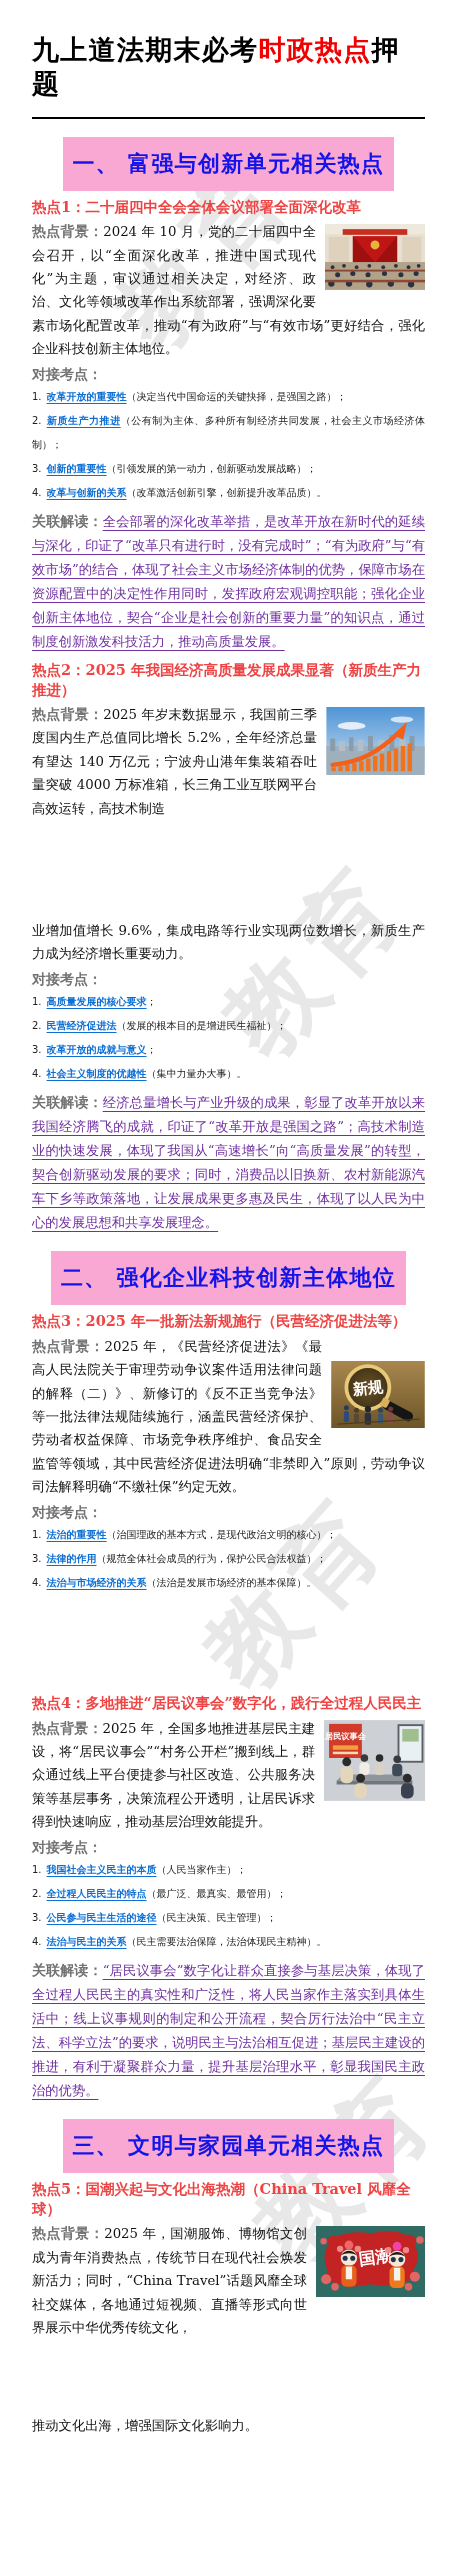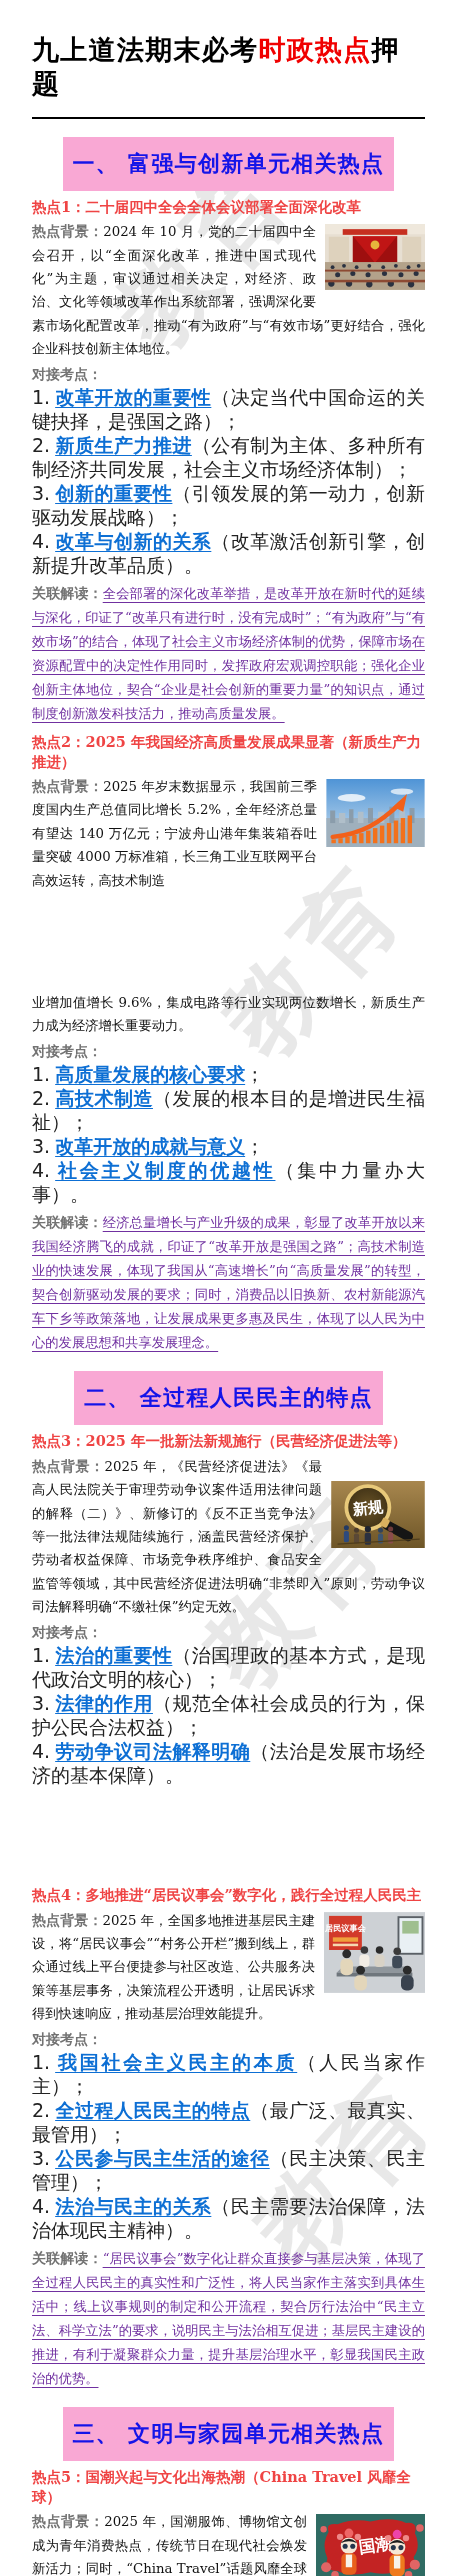--- a/index.html
+++ b/index.html
@@ -27,21 +27,21 @@
   
   .hp-title{color:#ef4444;font-weight:bold;font-size:14.5px;margin:6.3px 0 3.8px 0;line-height:1.35;}
 
   
   .bg{font-size:13.3px;line-height:23.4px;margin:2.5px 0 1.3px 0;text-align:justify;}
   .bg::after{content:"";display:block;clear:both;}
   .lbl{font-weight:bold;color:#737373;font-size:14px;}
 
   
   .lbl-line{margin:5px 0 1.3px 0;}
-  .point{font-family:"DejaVu Sans","Liberation Sans",sans-serif;font-size:19px;
+  .point{font-family:"DejaVu Sans","Liberation Sans",sans-serif;font-size:10px;
          line-height:24px;color:#222;text-align:justify;}
   .p-num{margin-right:5px;color:#222;}
   .p-term{color:#0d6fd4;font-weight:bold;text-decoration:underline;
           text-decoration-thickness:1.3px;text-underline-offset:3.2px;}
   .p-rest{color:#222;}
 
   
   .analysis{font-size:13.3px;line-height:24px;margin:3.8px 0 2.5px 0;text-align:justify;}
   .a-text{color:#7030a0;text-decoration:underline;text-decoration-color:#7030a0;
           text-decoration-thickness:0.9px;text-underline-offset:3.8px;}
@@ -159,28 +159,28 @@
           </g>
           <path d="M10 92 C 55 88, 85 70, 118 38" stroke="#f2601a" stroke-width="7" fill="none" stroke-linecap="round"></path>
           <path d="M106 44 L128 24 L122 52 Z" fill="#f2601a"></path>
         </svg>
         <span class="lbl">热点背景：</span><span>2025 年岁末数据显示，我国前三季度国内生产总值同比增长 5.2%，全年经济总量有望达 140 万亿元；宁波舟山港年集装箱吞吐量突破 4000 万标准箱，长三角工业互联网平台高效运转，高技术制造</span>
       </div>
       <div class="gap gap-a"></div>
       <div class="bg"><span>业增加值增长 9.6%，集成电路等行业实现两位数增长，新质生产力成为经济增长重要动力。</span></div>
       <div class="lbl-line"><span class="lbl">对接考点：</span></div>
       <div class="point"><span class="p-num">1.</span><span class="p-term">高质量发展的核心要求</span><span class="p-rest">；</span></div>
-      <div class="point"><span class="p-num">2.</span><span class="p-term">高技术制造</span><span class="p-rest">（发展的根本目的是增进民生福祉）；</span></div>
+      <div class="point"><span class="p-num">2.</span><span class="p-term">民营经济促进法</span><span class="p-rest">（发展的根本目的是增进民生福祉）；</span></div>
       <div class="point"><span class="p-num">3.</span><span class="p-term">改革开放的成就与意义</span><span class="p-rest">；</span></div>
       <div class="point"><span class="p-num">4.</span><span class="p-term">社会主义制度的优越性</span><span class="p-rest">（集中力量办大事）。</span></div>
       <div class="analysis"><span class="lbl">关联解读：</span><span class="a-text">经济总量增长与产业升级的成果，彰显了改革开放以来我国经济腾飞的成就，印证了“改革开放是强国之路”；高技术制造业的快速发展，体现了我国从“高速增长”向“高质量发展”的转型，契合创新驱动发展的要求；同时，消费品以旧换新、农村新能源汽车下乡等政策落地，让发展成果更多惠及民生，体现了以人民为中心的发展思想和共享发展理念。</span></div>
     </div>
 
     <div class="sec-wrap">
-      <span class="sec-header">二、 全过程人民民主的特点</span>
+      <span class="sec-header">二、 强化企业科技创新主体地位</span>
     </div>
 
     <div>
       <div class="hp-title">热点3：2025 年一批新法新规施行（民营经济促进法等）</div>
       <div class="bg">
         <svg class="photo" style="margin-top:26.6px;font-size:21px" width="94" height="67" viewBox="0 0 148 106">
           <defs>
             <linearGradient id="brown" x1="0" y1="0" x2="0" y2="1">
               <stop offset="0" stop-color="#a8874e"></stop>
                 <stop offset="1" stop-color="#6d5527"></stop>
@@ -207,21 +207,21 @@
             <circle cx="94" cy="76" r="4" fill="#6e3b3b"></circle>
               <rect x="90" y="81" width="8" height="18" rx="3" fill="#8a4c4c"></rect>
           </g>
           <line x1="10" y1="100" x2="140" y2="92" stroke="#4f3d1c" stroke-width="2"></line>
         </svg>
         <span class="lbl">热点背景：</span><span>2025 年，《民营经济促进法》《最高人民法院关于审理劳动争议案件适用法律问题的解释（二）》、新修订的《反不正当竞争法》等一批法律法规陆续施行，涵盖民营经济保护、劳动者权益保障、市场竞争秩序维护、食品安全监管等领域，其中民营经济促进法明确“非禁即入”原则，劳动争议司法解释明确“不缴社保”约定无效。</span>
       </div>
       <div class="lbl-line"><span class="lbl">对接考点：</span></div>
       <div class="point"><span class="p-num">1.</span><span class="p-term">法治的重要性</span><span class="p-rest">（治国理政的基本方式，是现代政治文明的核心）；</span></div>
       <div class="point"><span class="p-num">3.</span><span class="p-term">法律的作用</span><span class="p-rest">（规范全体社会成员的行为，保护公民合法权益）；</span></div>
-      <div class="point"><span class="p-num">4.</span><span class="p-term">劳动争议司法解释明确</span><span class="p-rest">（法治是发展市场经济的基本保障）。</span></div>
+      <div class="point"><span class="p-num">4.</span><span class="p-term">法治与市场经济的关系</span><span class="p-rest">（法治是发展市场经济的基本保障）。</span></div>
       <div class="gap gap-b"></div>
     </div>
 
     <div>
       <div class="hp-title">热点4：多地推进“居民议事会”数字化，践行全过程人民民主</div>
       <div class="bg">
         <svg class="photo" width="101" height="81" viewBox="0 0 160 128" style="font-size:21px">
           <rect width="160" height="128" fill="#cdd1d5"></rect>
           <rect x="118" y="8" width="38" height="58" fill="#e9f0f4" stroke="#5a6066" stroke-width="3"></rect>
           <rect x="124" y="14" width="26" height="20" fill="#9fbf8f"></rect>

